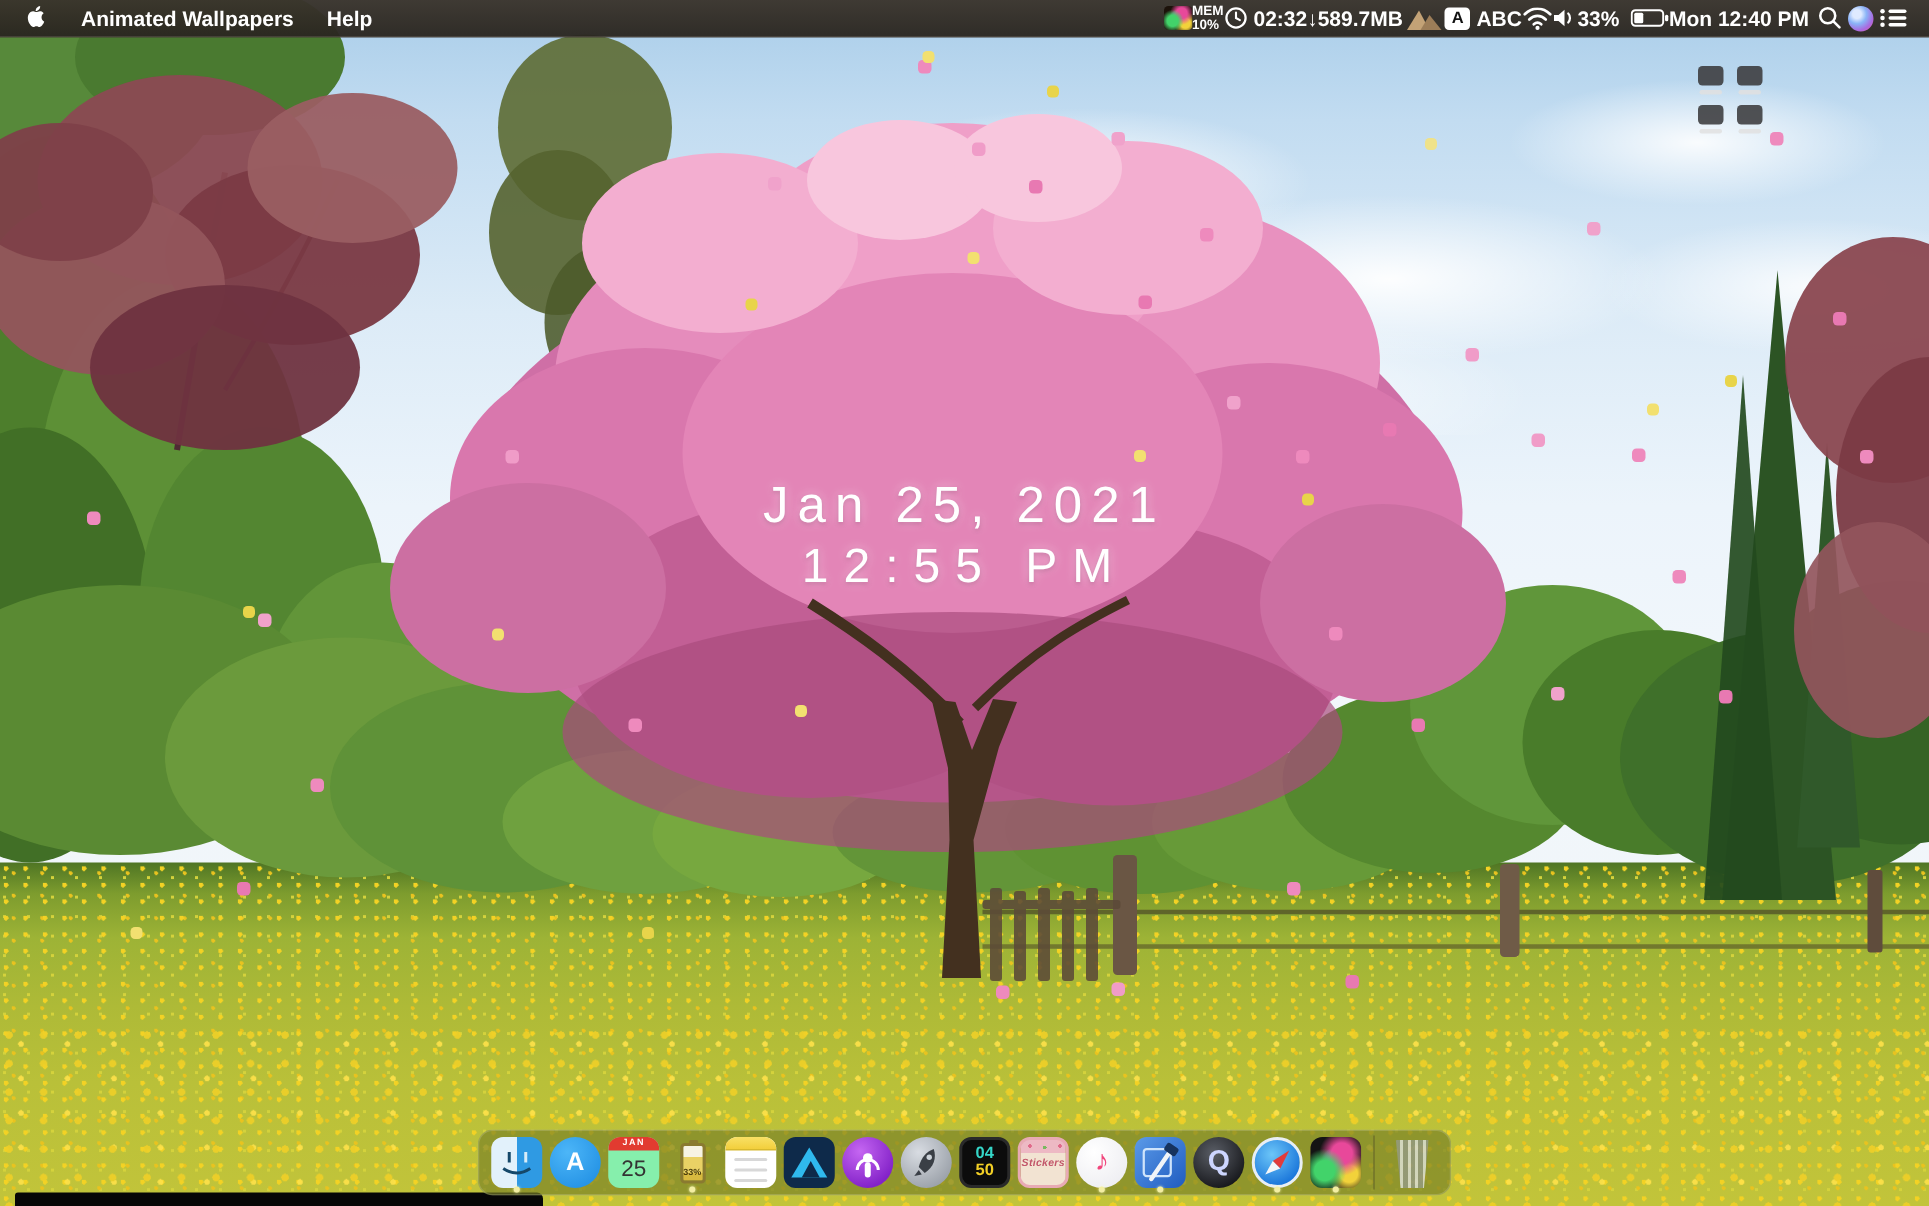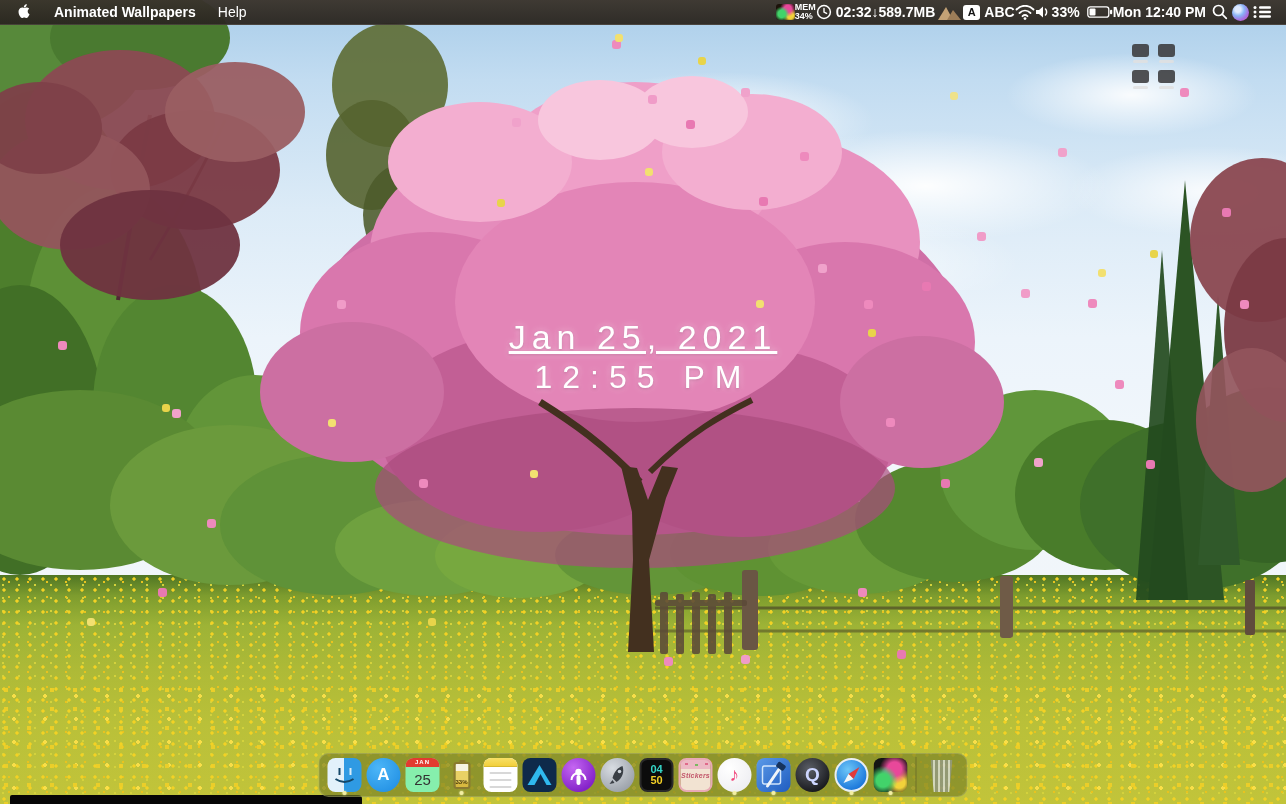--- a/index.html
+++ b/index.html
@@ -43,35 +43,35 @@
   .petals-yellow { position:absolute; left:0; top:0; width:8px; height:8px; border-radius:3px; background:transparent;
     box-shadow:615px 34px 0 0 #f2e070,698px 57px 0 0 #e8d44a,645px 168px 0 0 #f2e070,497px 199px 0 0 #e8d44a,
       328px 419px 0 0 #f2e070,162px 404px 0 0 #e8d44a,1098px 269px 0 0 #f2e070,868px 329px 0 0 #e8d44a,
       87px 618px 0 0 #f2e070,428px 618px 0 0 #e8d44a,756px 300px 0 0 #f2e070,950px 92px 0 0 #efe28a,
       1150px 250px 0 0 #e8d44a,530px 470px 0 0 #f2e070; }
   .black-strip { position:absolute; left:10px; bottom:0; width:352px; height:9px; background:#060606; border-radius:2px 4px 0 0; }
 
   
   .clock-overlay { position:absolute; left:0; top:318px; width:100%; text-align:center; color:#fff;
     text-shadow:0 0 7px rgba(255,235,245,.55), 0 1px 3px rgba(120,50,90,.35); pointer-events:none; }
-  .clock-overlay .date { font-size:34px; letter-spacing:6px;text-decoration:underline; }
+  .clock-overlay .date { font-size:34px; letter-spacing:6px; }
   .clock-overlay .time { font-size:32px; letter-spacing:10px; margin-top:2px; }
 
   
   .desk-grid { position:absolute; left:1132px; top:44px; display:grid; grid-template-columns:17px 17px; gap:7px 9px; cursor:default; }
   .desk-grid .cell .sq { width:17px; height:13px; background:rgba(58,58,60,.88); border-radius:3px; }
   .desk-grid .cell .bar { width:15px; height:3px; margin:3px auto 0; background:rgba(225,225,225,.85); border-radius:2px; }
 
   
   .menubar { position:absolute; left:0; top:0; width:100%; height:25px; display:flex; align-items:center;
     padding:0 14px 0 18px; background:linear-gradient(180deg, rgba(58,52,44,.96), rgba(42,38,32,.96));
     border-bottom:1px solid rgba(255,255,255,.06); color:#fff; font-size:14px; }
   .mb-left { display:flex; align-items:center; gap:22px; }
   .mb-appname { font-weight:700; }
-  .mb-help { font-weight:400; }
+  .mb-help { font-weight:700; }
   .mb-spacer { flex:1; }
   .mb-right { display:flex; align-items:center; font-weight:600; }
   .mb-item { display:flex; align-items:center; gap:4px; }
   .mem-block { font-size:9px; font-weight:700; line-height:9.5px; text-align:left; }
   .a-badge { width:17px; height:15px; background:#fff; color:#111; border-radius:3px; font-size:11px; font-weight:700;
     display:flex; align-items:center; justify-content:center; }
   .siri-orb { width:17px; height:17px; border-radius:50%;
     background:radial-gradient(circle at 35% 32%, #dfeaff 0 18%, #8ab4f7 40%, #a96ae0 68%, #e55fa0 95%); }
   .fw-mini { width:19px; height:16px; border-radius:3px; background-color:#1c120a;
     background-image:
@@ -263,21 +263,21 @@
       <span class="mb-help">Help</span>
     </div>
     <div class="mb-spacer"></div>
     <div class="mb-right">
       <span class="mb-item">
           <span class="fw-mini"></span>
         </span>
       <span class="mb-item mem-block">
         <span style="display:block;">
           <span style="display:block;">MEM</span>
-          <span style="display:block;">34%</span>
+          <span style="display:block;">10%</span>
         </span>
       </span>
       <span class="mb-item">
         <svg width="16" height="16" viewBox="0 0 16 16">
           <circle cx="8" cy="8" r="6.4" fill="none" stroke="#fff" stroke-width="1.5"></circle>
           <path d="M8,4.4 V8 L10.6,9.4" stroke="#fff" stroke-width="1.4" fill="none" stroke-linecap="round"></path>
         </svg>
         <span>02:32</span>
       </span>
       <span class="mb-item">

